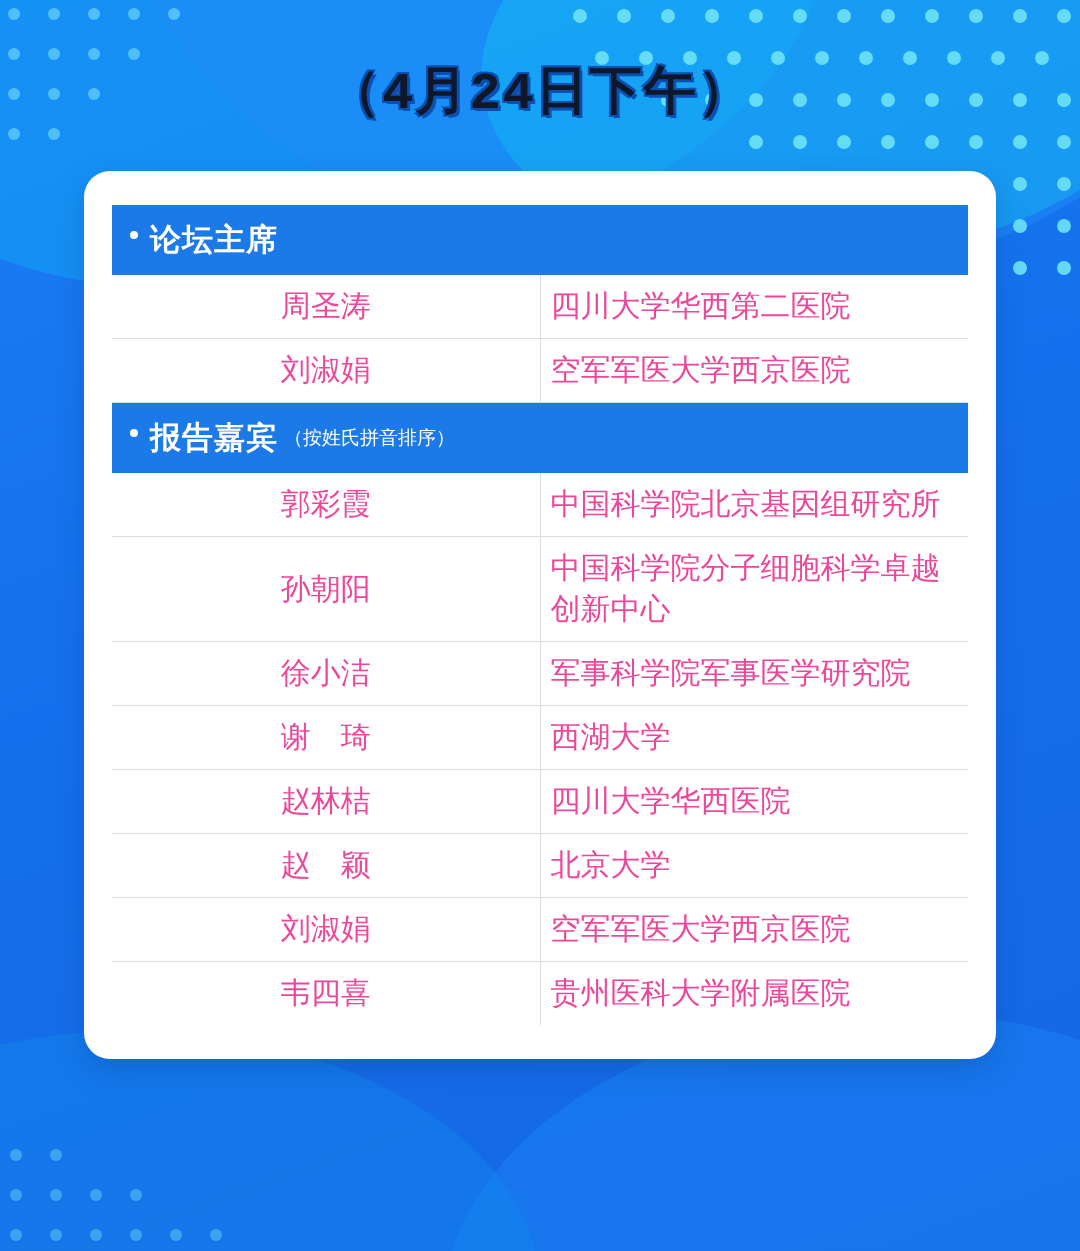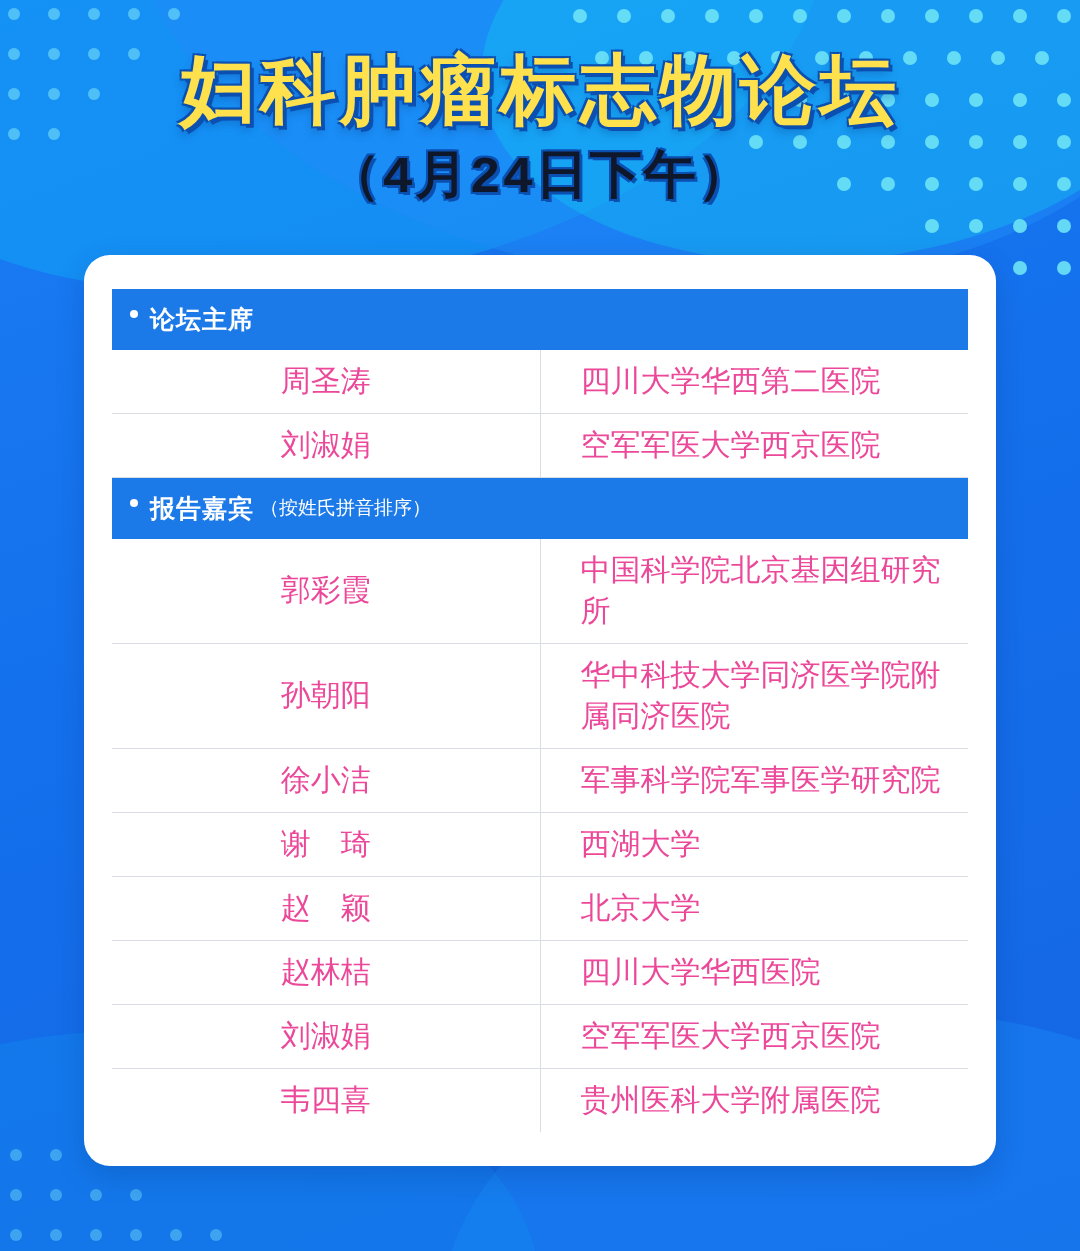--- a/index.html
+++ b/index.html
@@ -159,21 +159,21 @@
   }
 
   tr.section-row td {
     background: #1c7ae8;
     color: #ffffff;
     padding: 14px 0 14px 18px;
     border: none;
   }
   .section-label {
     font-family: "DejaVu Sans", "Liberation Sans", sans-serif;
-    font-size: 25px;
+    font-size: 31px;
     font-weight: bold;
     letter-spacing: 1px;
     display: inline-block;
     vertical-align: middle;
   }
   .section-bullet {
     display: inline-block;
     width: 8px;
     height: 8px;
     background: #ffffff;
@@ -200,21 +200,21 @@
     font-size: 30px;
     color: #ec4899;
   }
   tr.entry-row td.name {
     width: 214px;
     text-align: center;
     border-right: 1px solid #d9dde2;
     white-space: nowrap;
   }
   tr.entry-row td.affil {
-    padding-left: 40px;
+    padding-left: 10px;
   }
   tr.entry-row:last-child td {
     border-bottom: none;
   }
   .name-spaced {
     letter-spacing: 0;
   }
 </style>
 </head>
 <body>
@@ -322,21 +322,20 @@
         <circle cx="56" cy="144" r="6"></circle>
         <circle cx="96" cy="144" r="6"></circle>
       <circle cx="136" cy="144" r="6"></circle>
       <circle cx="16" cy="104" r="6"></circle>
         <circle cx="56" cy="104" r="6"></circle>
     </g>
   </svg>
 </div>
 
 <div class="header">
-  <h1 class="title-main">妇科肿瘤标志物论坛</h1>
   <div class="title-sub">（4月24日下午）</div>
 </div>
 
 <div class="card">
   <table class="agenda">
     <tbody>
 
       <tr class="section-row">
         <td colspan="2">
           <span class="section-bullet"></span><span class="section-label">论坛主席</span>
@@ -355,37 +354,37 @@
         <td colspan="2">
           <span class="section-bullet"></span><span class="section-label">报告嘉宾</span><span class="section-note">（按姓氏拼音排序）</span>
         </td>
       </tr>
       <tr class="entry-row">
         <td class="name">郭彩霞</td>
         <td class="affil">中国科学院北京基因组研究所</td>
       </tr>
       <tr class="entry-row">
         <td class="name">孙朝阳</td>
-        <td class="affil">华中科技大学同济医学院附属同济医院</td>
+        <td class="affil">中国科学院分子细胞科学卓越创新中心</td>
       </tr>
       <tr class="entry-row">
         <td class="name">徐小洁</td>
         <td class="affil">军事科学院军事医学研究院</td>
       </tr>
       <tr class="entry-row">
         <td class="name name-spaced">谢　琦</td>
         <td class="affil">西湖大学</td>
       </tr>
       <tr class="entry-row">
+        <td class="name">赵林桔</td>
+        <td class="affil">四川大学华西医院</td>
+      </tr>
+      <tr class="entry-row">
         <td class="name name-spaced">赵　颖</td>
         <td class="affil">北京大学</td>
-      </tr>
-      <tr class="entry-row">
-        <td class="name">赵林桔</td>
-        <td class="affil">四川大学华西医院</td>
       </tr>
 
       <tr class="entry-row">
         <td class="name">刘淑娟</td>
         <td class="affil">空军军医大学西京医院</td>
       </tr>
       <tr class="entry-row">
         <td class="name">韦四喜</td>
         <td class="affil">贵州医科大学附属医院</td>
       </tr>

